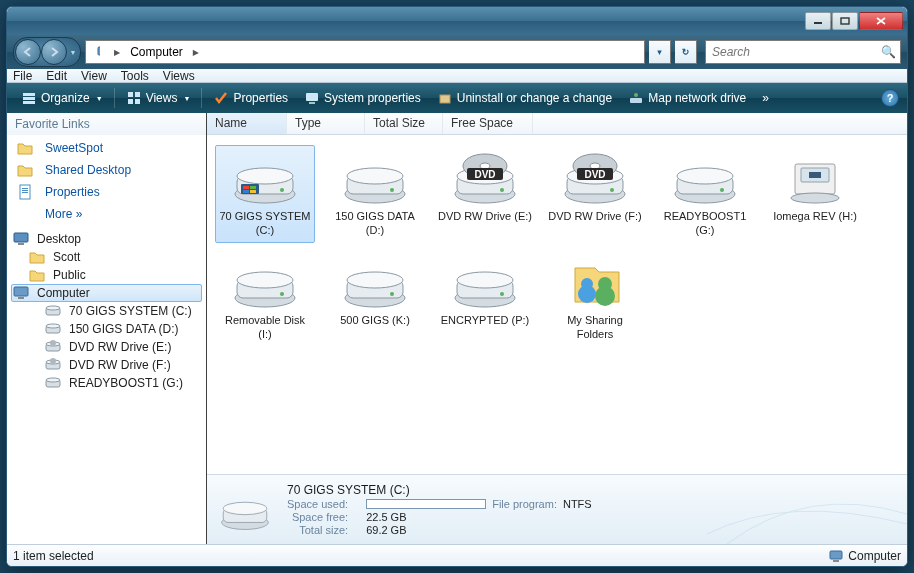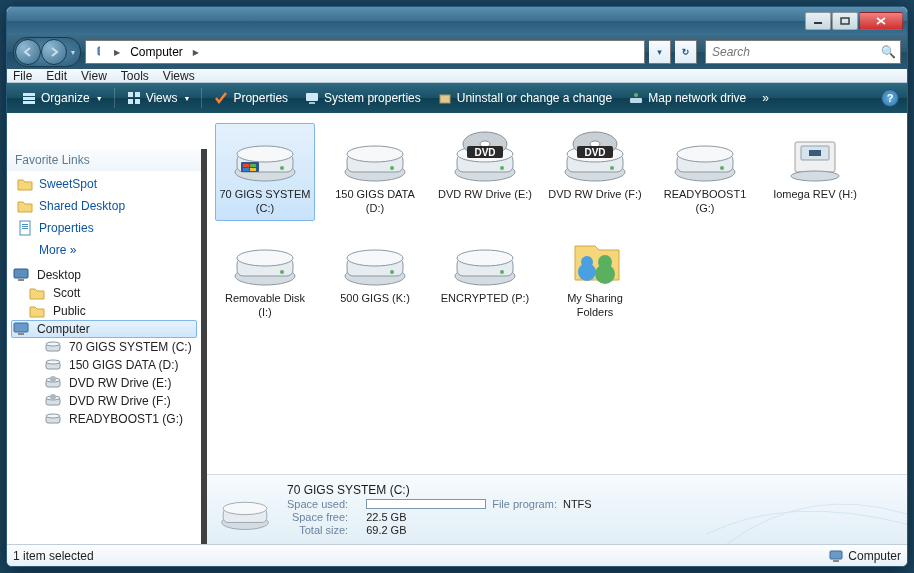--- a/index.html
+++ b/index.html
@@ -34,24 +34,24 @@
 
 .toolbar { height: 30px; background: linear-gradient(to bottom, #2f6a82 0%, #195064 50%, #0e3e52 50%, #195064 100%); display: flex; align-items: center; padding: 0 8px; font-size: 12px; color: #fff; gap: 4px; }
 .tbitem { display: flex; align-items: center; gap: 4px; padding: 0 6px; height: 24px; cursor: default; }
 .tbitem .drop { font-size: 7px; margin-left: 2px; }
 .tbsep { width: 1px; height: 20px; background: rgba(255,255,255,0.2); margin: 0 1px; }
 .tbicon { width: 16px; height: 16px; display: inline-flex; align-items: center; justify-content: center; }
 .help { margin-left: auto; width: 18px; height: 18px; border-radius: 50%; background: radial-gradient(#6ab0e0,#2a70a0); display: flex; align-items: center; justify-content: center; font-size: 11px; font-weight: bold; color: #fff; border: 1px solid #1a5080; }
 
 
 .body { flex: 1; display: flex; overflow: hidden; background: #fff; }
-.sidebar { width: 200px; border-right: 6px solid #404040; display: flex; flex-direction: column; font-size: 12px; margin-top: 36px; }
+.sidebar { width: 200px; border-right: 1px solid #404040; display: flex; flex-direction: column; font-size: 12px; }
 .favhdr { padding: 4px 8px; color: #5b7a93; background: linear-gradient(#fbfdff,#eef5fa); }
 .favlinks { padding: 2px 0; }
-.favlinks .link { display: flex; align-items: center; gap: 6px; padding: 3px 10px; color: #0b54a3; cursor: default; }
+.favlinks .link { display: flex; align-items: center; gap: 12px; padding: 3px 10px; color: #0b54a3; cursor: default; }
 .favlinks .link .ficon { width: 16px; height: 16px; }
 .foldhdr { display: flex; align-items: center; justify-content: space-between; padding: 3px 8px; color: #0b54a3; background: linear-gradient(#f0f7fc,#e0ecf4); border-top: 1px solid #d0dae2; border-bottom: 1px solid #d0dae2; }
 .foldhdr .chev { font-size: 9px; color: #333; }
 .tree { flex: 1; overflow: auto; padding: 3px 4px; }
 .treeitem { display: flex; align-items: center; gap: 8px; padding: 1px 2px; color: #222; cursor: default; white-space: nowrap; }
 .treeitem.sel { background: linear-gradient(#e8f2fc,#cfe6fb); border: 1px solid #7fb7ec; border-radius: 2px; padding: 0 1px; }
 .treeitem .ticon { width: 16px; height: 16px; flex-shrink: 0; }
 .ind1 { padding-left: 18px; } .ind2 { padding-left: 34px; }
 
 
@@ -304,20 +304,26 @@
             <span class="ticon"><svg width="16" height="14">
                 <rect x="1" y="5" width="14" height="7" rx="2" fill="#d8e0e6" stroke="#8a98a4"></rect>
                 <ellipse cx="8" cy="5" rx="7" ry="2" fill="#f0f4f6" stroke="#8a98a4"></ellipse>
               </svg></span>
             <span>READYBOOST1 (G:)</span>
           </div>
         </div>
     </div>
 
     <div class="content">
+      <div class="colhdr">
+        <div class="col sorted" style="width:80px">Name</div>
+        <div class="col" style="width:78px">Type</div>
+        <div class="col" style="width:78px">Total Size</div>
+        <div class="col" style="width:90px">Free Space</div>
+      </div>
       <div class="icongrid" id="icongrid">
           <div class="drive sel">
             <div class="driveicon">
               <svg width="72" height="56" viewBox="0 0 72 56">
                 <ellipse cx="36" cy="44" rx="30" ry="9" fill="#d4dce2" stroke="#8a98a4"></ellipse>
                 <rect x="8" y="26" width="56" height="18" rx="6" fill="#e6ecf0" stroke="#8a98a4"></rect>
                 <ellipse cx="36" cy="26" rx="28" ry="8" fill="#f6f8fa" stroke="#8a98a4"></ellipse>
                 <circle cx="53" cy="40" r="2" fill="#5ab060"></circle>
                 <rect x="12" y="34" width="18" height="10" rx="1" fill="#2a5a8a"></rect>
                 <rect x="14" y="36" width="6" height="3" fill="#f04030"></rect>

